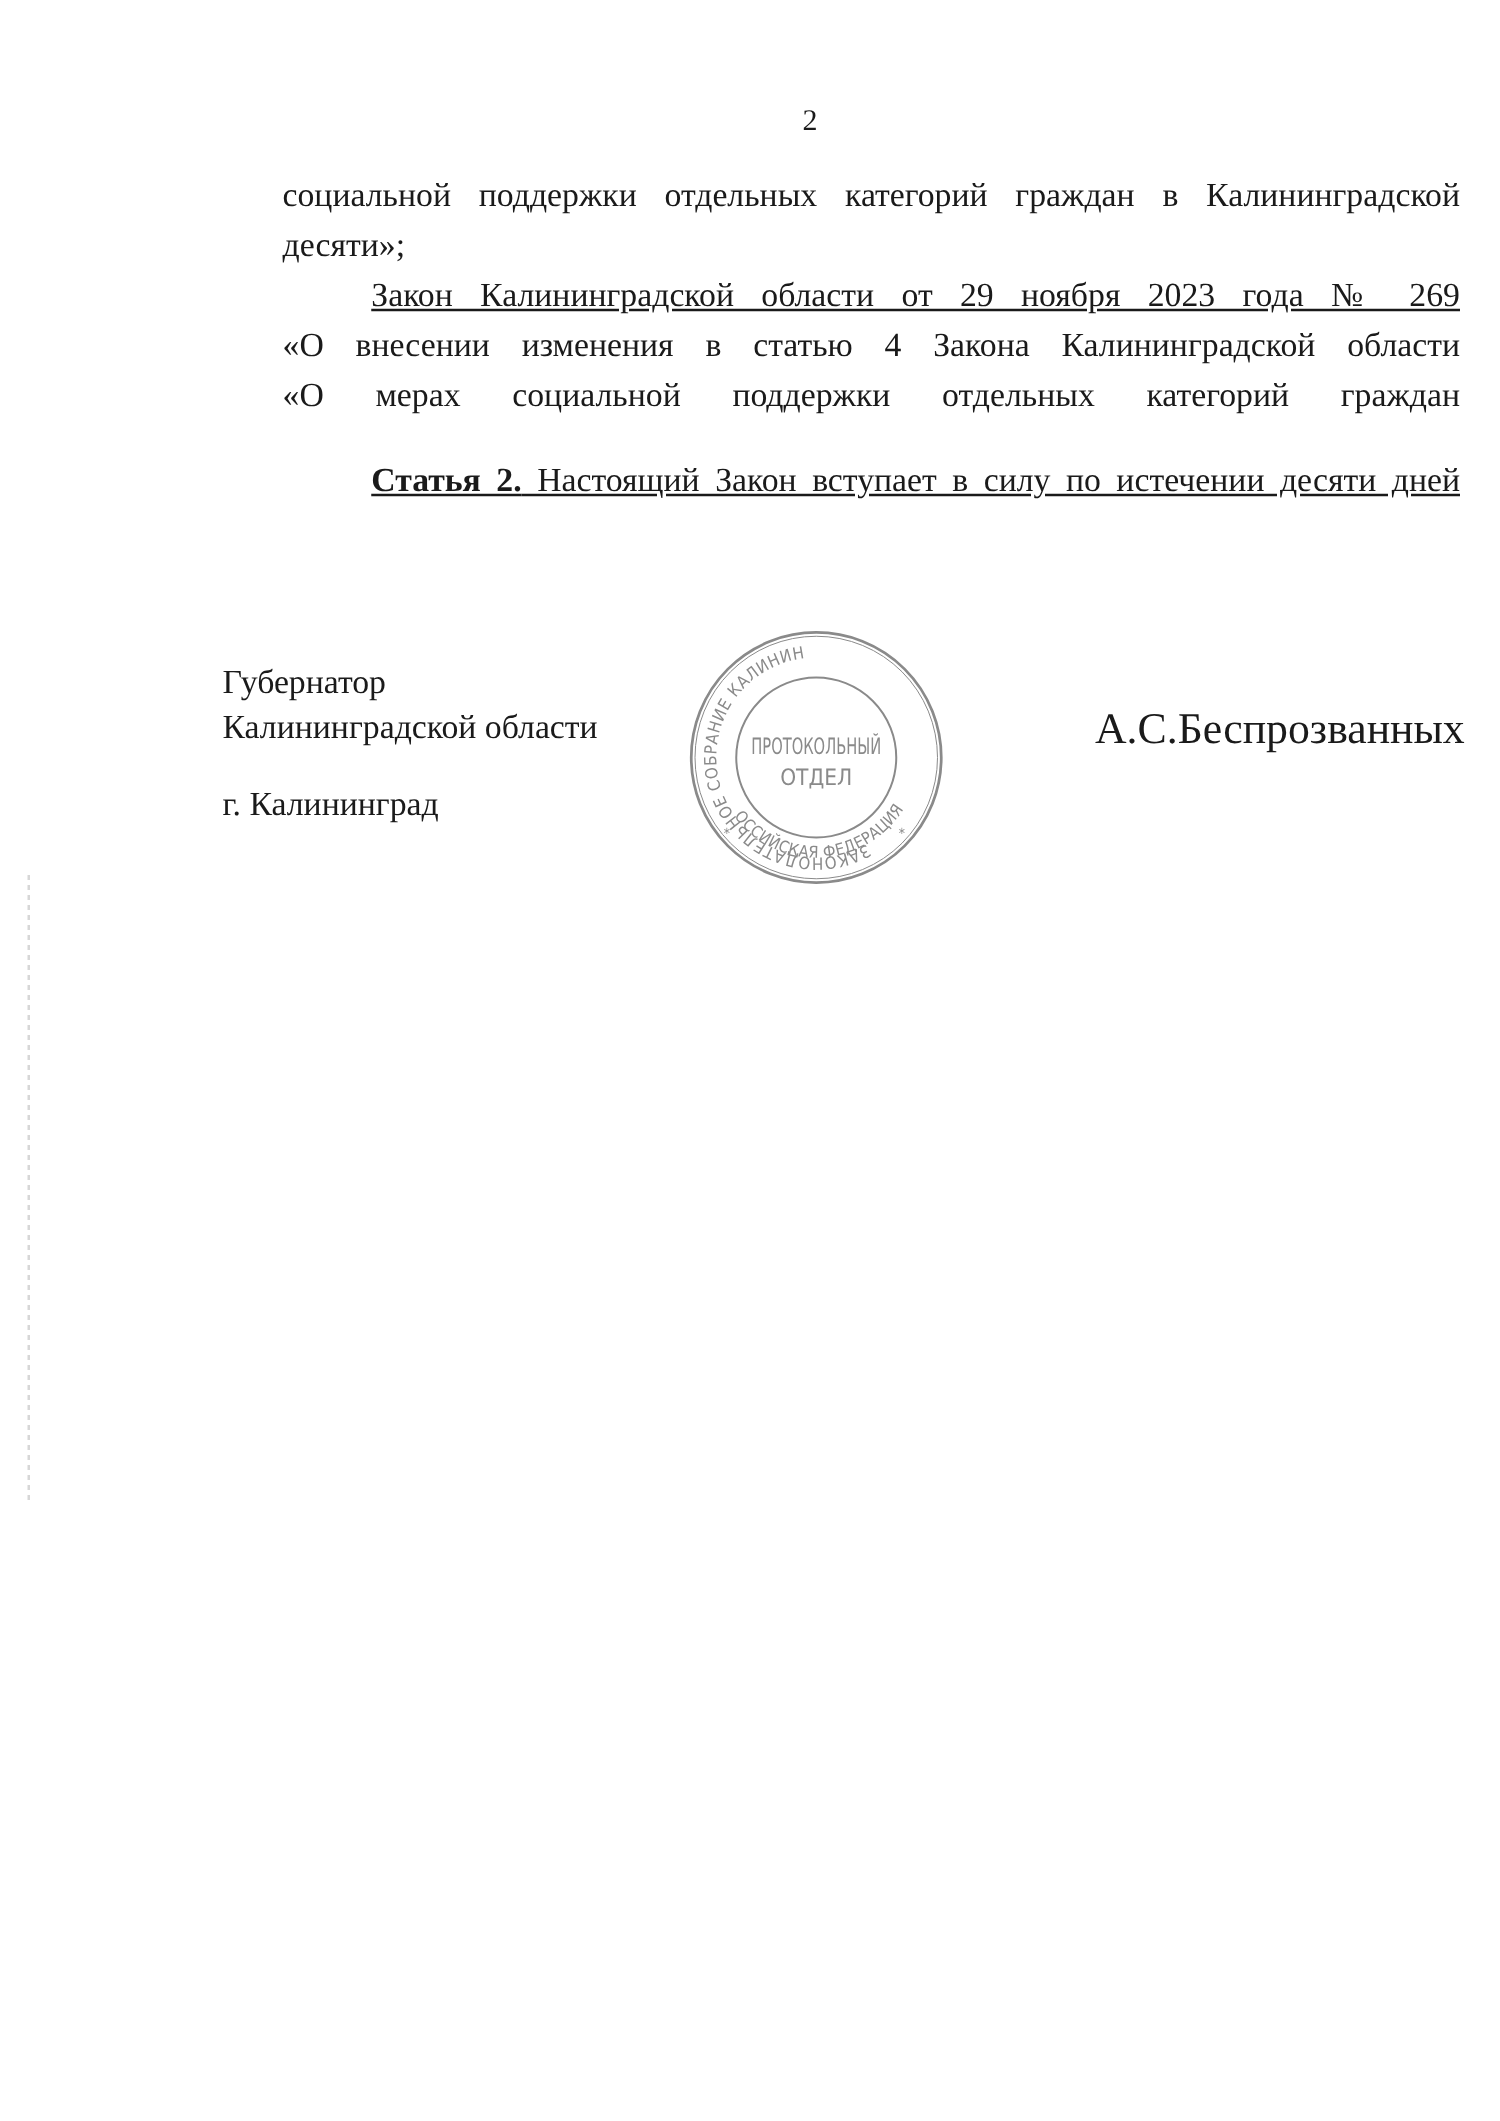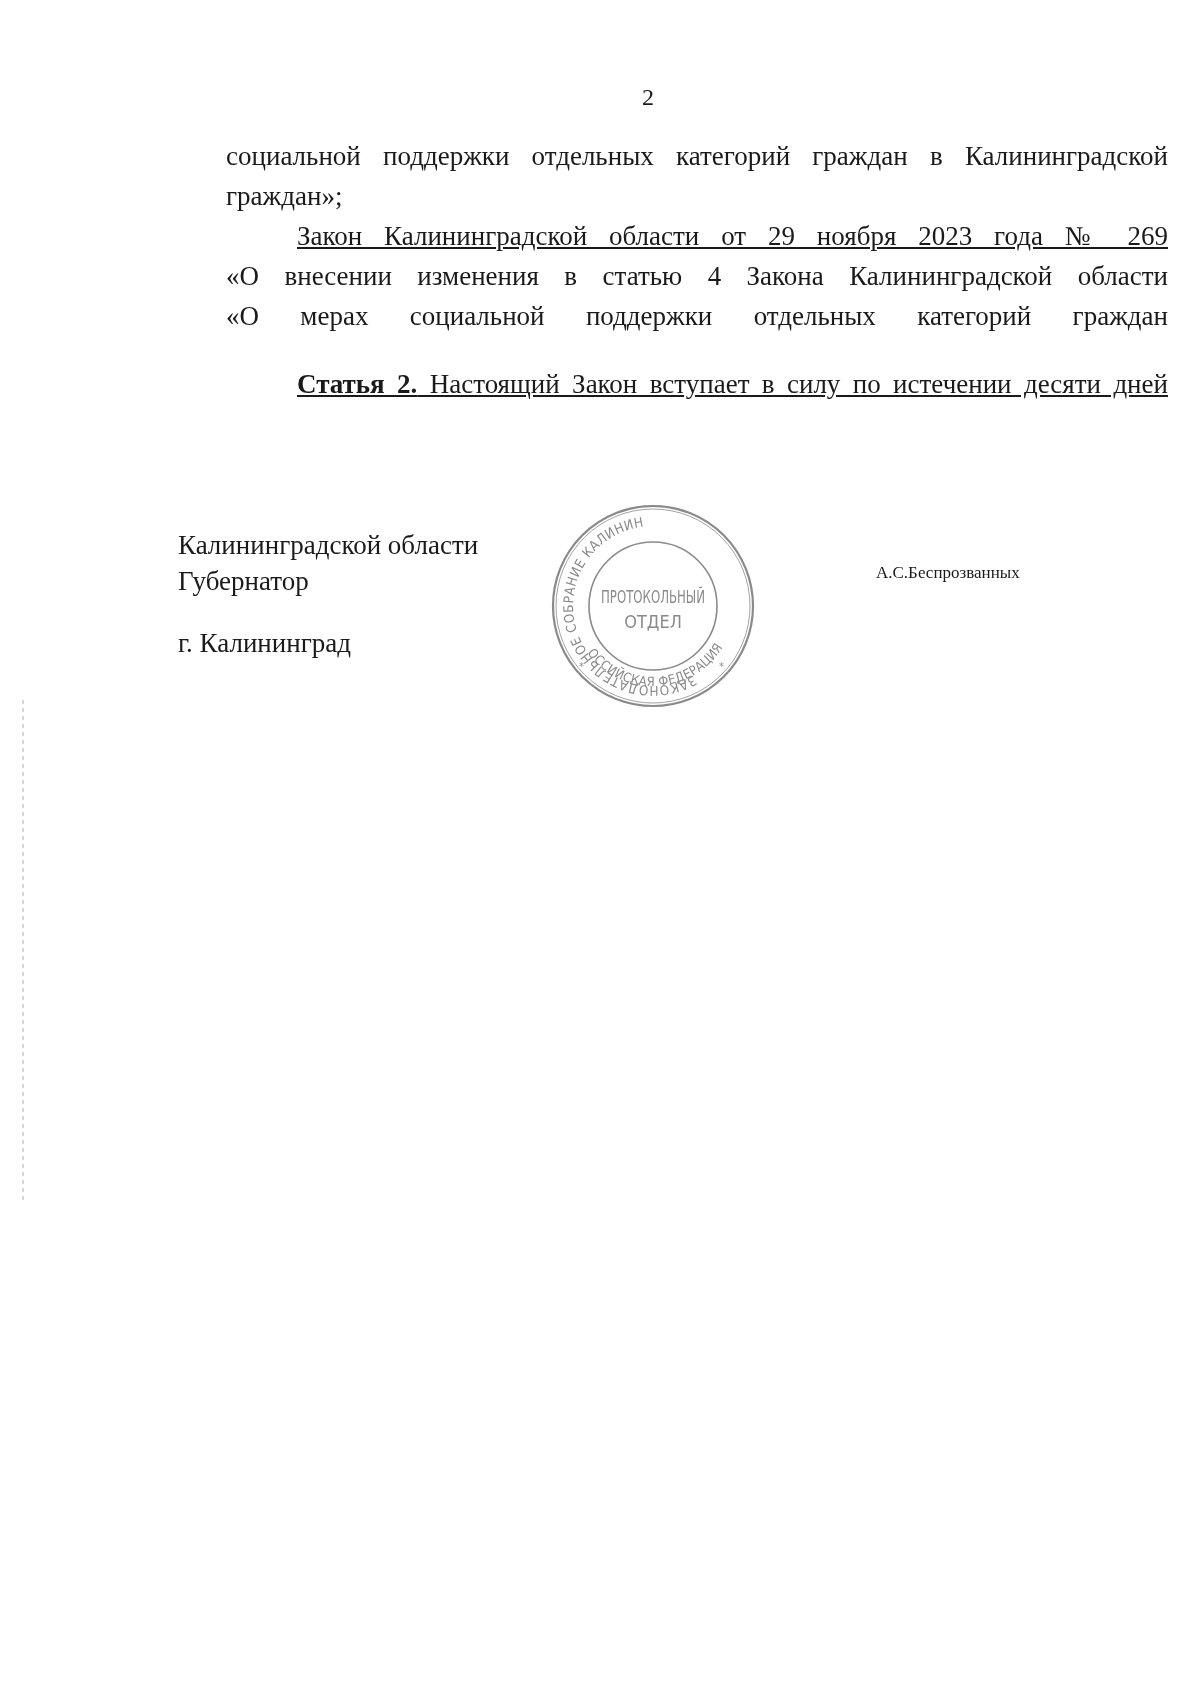--- a/index.html
+++ b/index.html
@@ -15,47 +15,47 @@
                text-align:justify;margin-left:48px; }
   .line { display:block; text-align:justify; text-align-last:justify; white-space:nowrap; }
   .line.last { text-align-last:left; }
   .indent { padding-left:71px;text-decoration:underline; }
   .para1 { top:136px; }
   .para2 { top:364px; }
   .bold { font-weight:bold; }
   .sig-left { position:absolute; left:178px; top:527px; font-size:27px; line-height:36px; }
   .sig-left .gap { height:26px; }
   .sig-left .gap2 { height:32px; }
-  .sig-name { position:absolute; left:876px; top:563px; font-size:17px; }
+  .sig-name { position:absolute; left:876px; top:563px; font-size:35px; }
   .stamp { position:absolute; left:547px; top:500px; width:212px; height:212px; }
 </style>
 </head>
 <body>
 
 <div class="page">
 
   <div class="scan-edge"></div>
 
   <div class="page-number">2</div>
 
   <div class="body-text para1">
     <span class="line">социальной поддержки отдельных категорий граждан в Калининградской</span>
-    <span class="line last">граждан»;</span>
+    <span class="line last">десяти»;</span>
     <span class="line indent">Закон Калининградской области от 29 ноября 2023 года № 269</span>
     <span class="line">«О внесении изменения в статью 4 Закона Калининградской области</span>
     <span class="line">«О мерах социальной поддержки отдельных категорий граждан</span>
   </div>
 
   <div class="body-text para2">
     <span class="line indent"><span class="bold">Статья 2.</span><span> Настоящий Закон вступает в силу по истечении десяти дней</span></span>
   </div>
 
   <div class="sig-left">
+    <div>Губернатор</div>
     <div>Калининградской области</div>
-    <div>Губернатор</div>
     <div class="gap"></div>
     <div>г. Калининград</div>
     <div class="gap2"></div>
   </div>
 
   <div class="sig-name">А.С.Беспрозванных</div>
 
   <svg class="stamp" viewBox="0 0 212 212">
     <defs>
       <path id="topArc" d="M 106 106 m -80 0 a 80 80 0 1 1 160 0 a 80 80 0 0 1 -8 35"></path>

